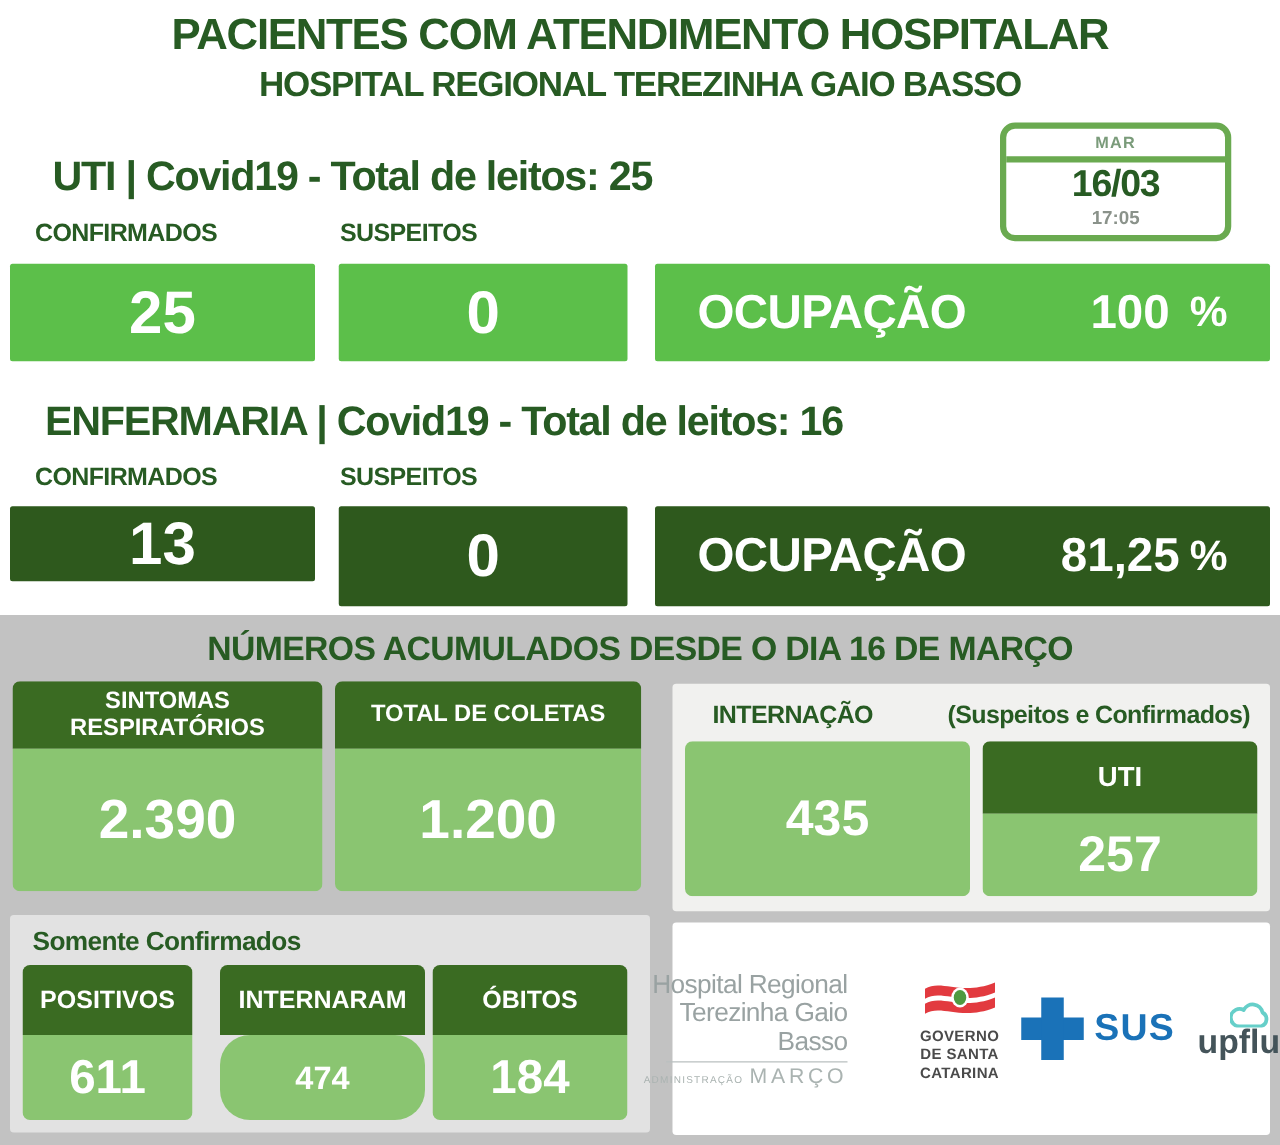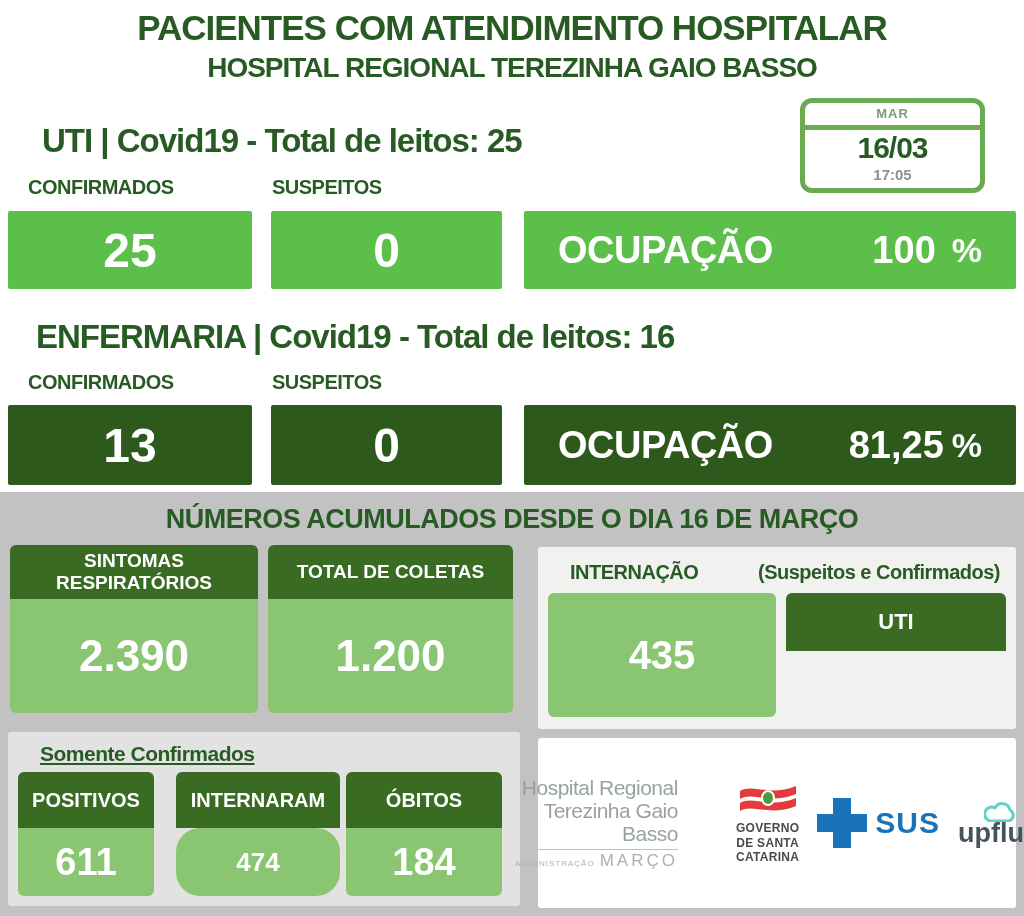--- a/index.html
+++ b/index.html
@@ -56,21 +56,21 @@
   .stat-card .bd{background:var(--card-body);color:#fff;font-weight:700;flex:1;
     display:flex;align-items:center;justify-content:center;}
 
   .panel{position:absolute;border-radius:3px;}
   .panel-internacao{left:538px;top:55px;width:478px;height:182px;background:var(--panel-light);}
   .panel-confirmados{left:8px;top:240px;width:512px;height:174px;background:var(--panel-gray);}
   .panel-logos{left:538px;top:246px;width:478px;height:170px;background:#fff;}
 
   .internacao-label{position:absolute;left:32px;top:14px;font-size:20px;font-weight:700;color:var(--dark-text);letter-spacing:-0.5px;}
   .internacao-note{position:absolute;right:16px;top:14px;font-size:20px;font-weight:700;color:var(--dark-text);letter-spacing:-0.5px;}
-  .somente-label{position:absolute;left:32px;top:10px;font-size:21px;font-weight:700;color:var(--dark-text);letter-spacing:-0.5px;text-decoration:underline;}
+  .somente-label{position:absolute;left:18px;top:10px;font-size:21px;font-weight:700;color:var(--dark-text);letter-spacing:-0.5px;}
 
   .logos-row{position:absolute;inset:0;display:flex;align-items:center;justify-content:center;gap:18px;}
   .hospital-logo{text-align:right;color:var(--logo-gray);line-height:1.1;}
   .hospital-logo .l1,.hospital-logo .l2{font-size:21px;letter-spacing:-0.5px;}
   .hospital-logo .rule{border-top:1px solid #b9c0c0;margin:4px 0 2px 18px;}
   .hospital-sub{display:flex;align-items:baseline;justify-content:flex-start;gap:5px;color:#aab3b1;}
   .hospital-sub .adm{font-size:8px;letter-spacing:1px;}
   .hospital-sub .sante{font-size:17px;letter-spacing:3px;font-weight:400;}
 
   .governo-logo{text-align:center;color:#4a4a4a;margin-left:40px;}
@@ -113,21 +113,21 @@
     <span class="occ-value">
       <span>100</span>
       <span class="occ-unit">%</span>
     </span>
   </div>
 
   <div class="sec-heading" style="left:36px;top:318px;">ENFERMARIA | Covid19 - Total de leitos: 16</div>
   <div class="mini-label" style="left:28px;top:371px;">CONFIRMADOS</div>
   <div class="mini-label" style="left:272px;top:371px;">SUSPEITOS</div>
 
-  <div class="num-box box-dark big-num" style="left:8px;top:405px;width:244px;height:80px;">13</div>
+  <div class="num-box box-dark big-num" style="left:8px;top:405px;width:244px;height:60px;">13</div>
   <div class="num-box box-dark big-num" style="left:271px;top:405px;width:231px;height:80px;">0</div>
   <div class="num-box box-dark occ-box" style="left:524px;top:405px;width:492px;height:80px;">
     <span class="occ-label">OCUPAÇÃO</span>
     <span class="occ-value">
       <span>81,25</span>
       <span class="occ-unit" style="margin-left:8px;">%</span>
     </span>
   </div>
 
   <div class="gray-section">
@@ -146,20 +146,21 @@
     <div class="panel panel-internacao">
       <div class="internacao-label">INTERNAÇÃO</div>
       <div class="internacao-note">(Suspeitos e Confirmados)</div>
 
       <div class="stat-card" style="left:10px;top:46px;width:228px;height:124px;">
         <div class="bd" style="font-size:40px;">435</div>
       </div>
 
       <div class="stat-card" style="left:248px;top:46px;width:220px;height:124px;">
         <div class="hd" style="height:58px;font-size:22px;">UTI</div>
+        <div class="bd" style="font-size:40px;">257</div>
       </div>
     </div>
 
     <div class="panel panel-confirmados">
       <div class="somente-label">Somente Confirmados</div>
 
       <div class="stat-card" style="left:10px;top:40px;width:136px;height:124px;">
         <div class="hd" style="height:56px;font-size:20px;">POSITIVOS</div>
         <div class="bd" style="font-size:38px;">611</div>
       </div>

